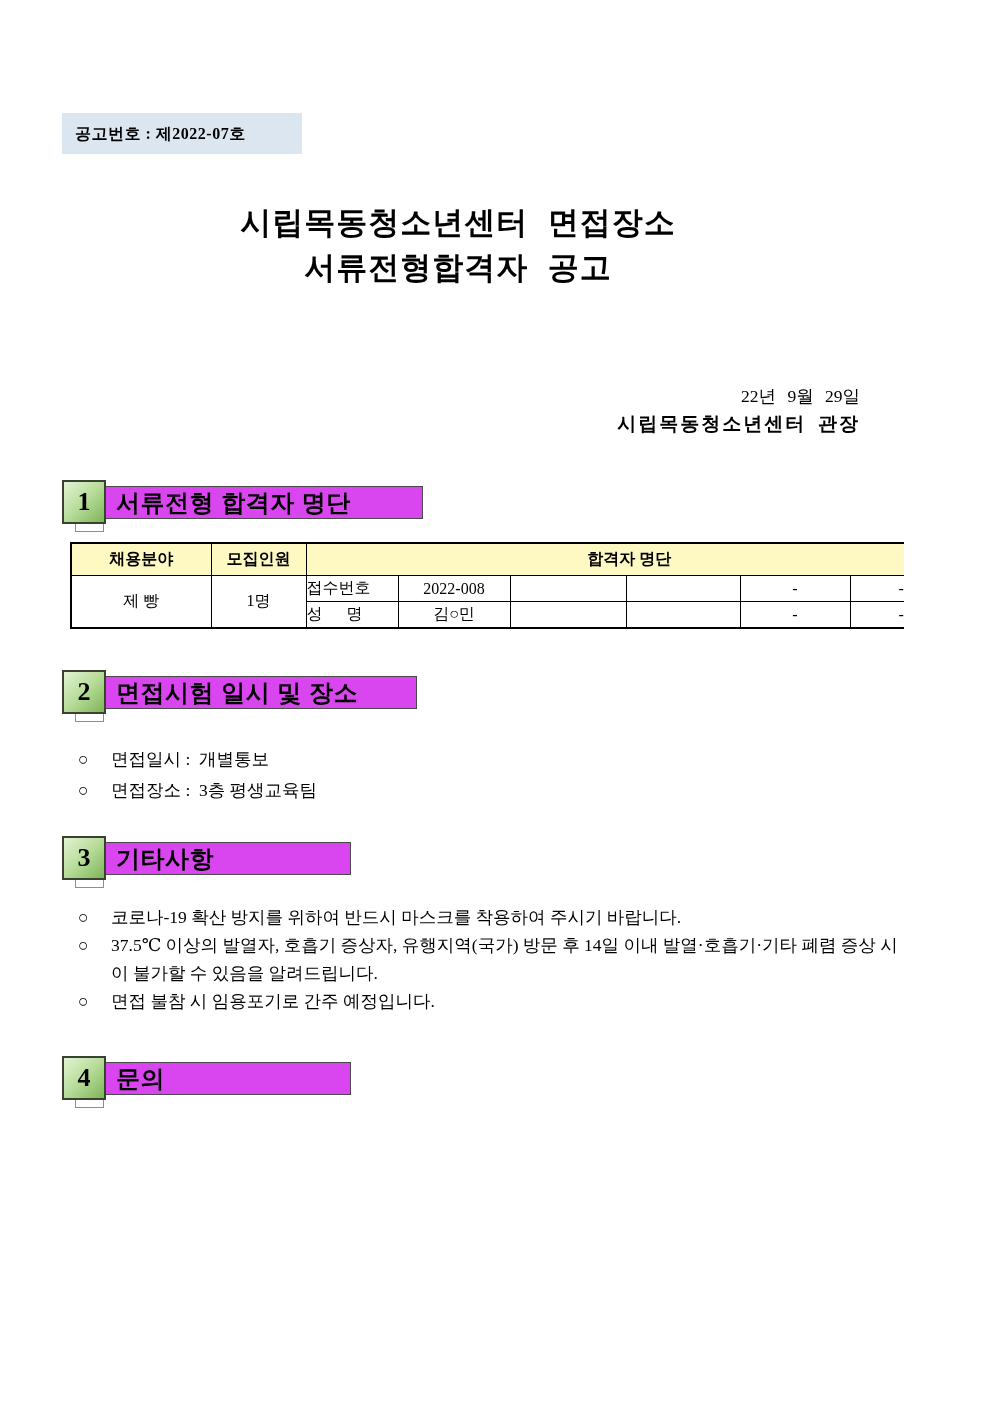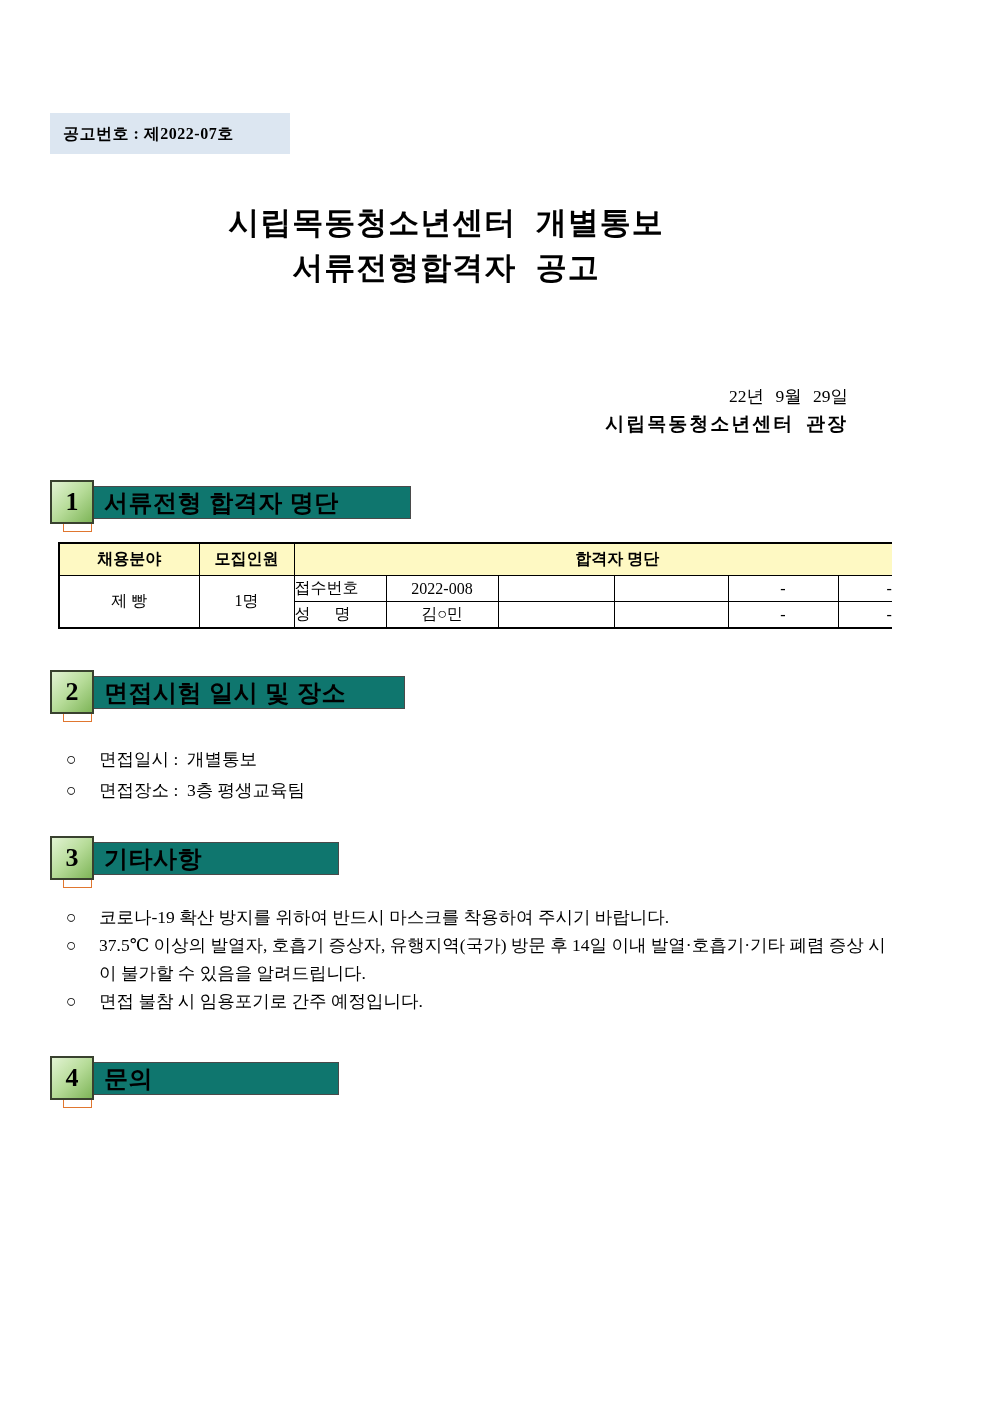--- a/index.html
+++ b/index.html
@@ -1,38 +1,38 @@
 <!DOCTYPE html>
 <html><head>
 <meta charset="utf-8">
 <style>
   html,body{margin:0;padding:0;background:#ffffff;}
   .page{position:relative;width:892px;height:1403px;background:#ffffff;color:#000;
-        font-family:"Liberation Serif","DejaVu Serif",serif;overflow:hidden;}
+        font-family:"Liberation Serif","DejaVu Serif",serif;overflow:hidden;margin-left:12px;}
 
   .ann{position:absolute;left:50px;top:113px;width:240px;height:41px;background:#dce6f1;
        font-weight:bold;font-size:16px;line-height:41px;padding-left:13px;box-sizing:border-box;
        letter-spacing:0.5px;white-space:pre;}
 
   .title{position:absolute;left:0;top:200px;width:100%;text-align:center;
          font-family:"Liberation Sans","DejaVu Sans",sans-serif;font-weight:bold;
          font-size:31px;line-height:45px;letter-spacing:1px;word-spacing:10px;}
 
   .intro{position:absolute;left:57px;top:317px;font-size:17.5px;word-spacing:5px;white-space:pre-wrap;}
 
   .date{position:absolute;right:44px;top:384px;font-size:17.5px;word-spacing:7px;}
   .signer{position:absolute;right:44px;top:411px;font-size:19px;font-weight:bold;
           letter-spacing:2px;word-spacing:5px;}
 
   
   .sec{position:absolute;left:50px;height:56px;}
   .sec .bracket{position:absolute;left:13px;top:27px;width:27px;height:23px;background:#fff;
                 border:1px solid #e0762f;z-index:1;}
   .sec .tbox{position:absolute;left:39px;top:6px;height:33px;box-sizing:border-box;
-             border:1px solid #4a4a4a;background:#0f766e;z-index:2;display:flex;align-items:center;
+             border:1px solid #4a4a4a;background:#d946ef;z-index:2;display:flex;align-items:center;
              padding-left:14px;font-family:"Liberation Sans","DejaVu Sans",sans-serif;
              font-weight:bold;font-size:24px;letter-spacing:0.5px;}
   .sec .num{position:absolute;left:0;top:0;width:44px;height:44px;box-sizing:border-box;
             border:2px solid #39412f;z-index:3;display:flex;align-items:center;justify-content:center;
             background:linear-gradient(135deg,#e2f3d3 0%,#b7dc99 50%,#7eb558 100%);
             font-size:26px;font-weight:bold;}
 
   .tbl{position:absolute;left:58px;top:542px;width:882px;border-collapse:collapse;
        table-layout:fixed;font-size:16px;border:2.5px solid #000;}
   .tbl td{border:1px solid #000;text-align:center;vertical-align:middle;padding:0;overflow:hidden;}
@@ -51,21 +51,21 @@
   .contact{position:absolute;left:66px;top:1120px;font-size:17.5px;white-space:pre;}
 </style>
 </head>
 <body>
 
 <div class="page">
 
   <div class="ann">공고번호 : 제2022-07호</div>
 
   <div class="title">
-    <div>시립목동청소년센터 개별통보</div>
+    <div>시립목동청소년센터 면접장소</div>
     <div>서류전형합격자 공고</div>
   </div>
 
 
   <div class="date">22년 9월 29일</div>
   <div class="signer">시립목동청소년센터 관장</div>
 
   <div class="sec" style="top:480px;">
     <div class="bracket"></div>
     <div class="tbox" style="width:322px;">

